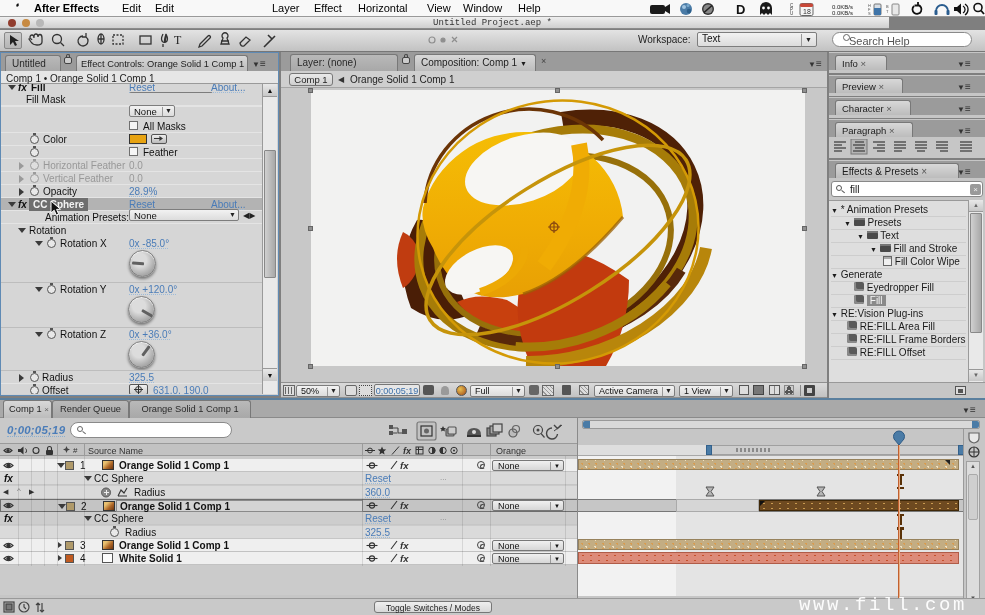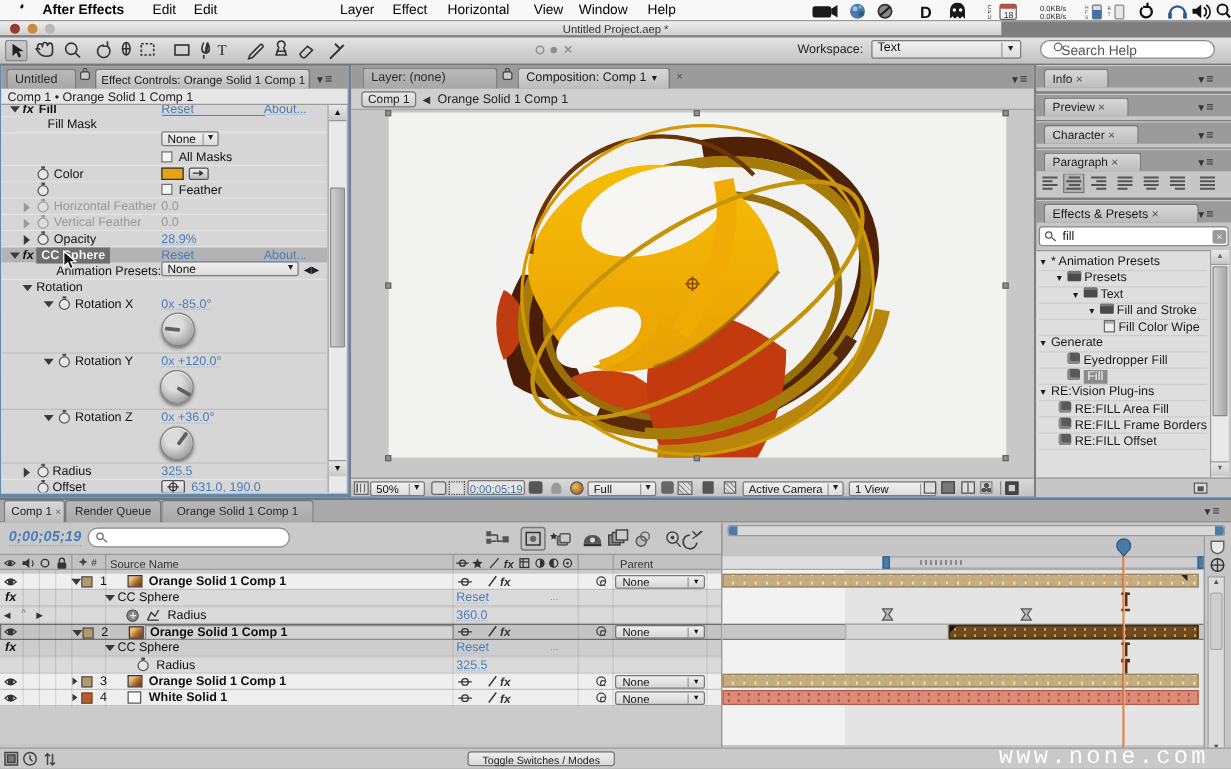--- a/index.html
+++ b/index.html
@@ -3,21 +3,21 @@
 <meta charset="utf-8">
 <style>
 * { margin:0; padding:0; box-sizing:border-box; }
 html,body { width:985px; height:615px; overflow:hidden; }
 body { font-family:"Liberation Sans",sans-serif; background:#7f7f7f; position:relative; font-size:10px; color:#111; }
 .abs { position:absolute; }
 
 #menubar { left:0; top:0; width:985px; height:17px; background:#f8f8f8; border-bottom:1px solid #999; font-size:11px; color:#000; }
 #menubar .mi { position:absolute; top:2px; white-space:nowrap; }
 
-#titlebar { left:0; top:17px; width:801px; height:12px; background:linear-gradient(#efefef,#cfcfcf); border-bottom:1px solid #8a8a8a; }
+#titlebar { left:0; top:17px; width:889px; height:12px; background:linear-gradient(#efefef,#cfcfcf); border-bottom:1px solid #8a8a8a;font-family:Liberation Mono, monospace; }
 #titlebar .tl { position:absolute; top:2px; width:8px; height:8px; border-radius:50%; }
 #title { position:absolute; top:1px; left:0; width:985px; text-align:center; font-size:9px; color:#333; }
 
 #toolbar { left:0; top:30px; width:985px; height:22px; background:linear-gradient(#e3e3e3,#c2c2c2); border-bottom:1px solid #777; }
 .tab { position:absolute; top:2px; bottom:0; background:linear-gradient(#d8d8d8,#bcbcbc); border:1px solid #787878; border-bottom:none; border-radius:3px 3px 0 0; font-size:10px; color:#1c1c1c; padding:2px 6px 0 6px; white-space:nowrap; }
 .tab.inactive { background:linear-gradient(#b9b9b9,#a8a8a8); color:#2a2a2a; }
 .pmenu { position:absolute; font-size:8px; color:#333; }
 .bluetext { color:#4a7cb8; text-decoration:underline dotted 1px #9dbbda; }
 .graytext { color:#989898; }
 .ddown { position:absolute; background:linear-gradient(#f2f2f2,#dcdcdc); border:1px solid #7d7d7d; border-radius:2px; font-size:10px; padding-left:4px; color:#111; }
@@ -167,21 +167,21 @@
     <span class="lbl bluetext" style="left:128px;">Reset</span>
         <span class="lbl bluetext" style="left:210px;">About...</span>
   </div>
 
   <div class="erow" style="top:13px;height:13px;">
     <span class="lbl" style="left:44px;">Animation Presets:</span>
   </div>
   <div class="ddown" style="left:128px;top:11px;width:84px;height:12px;font-size:9.5px;">None<span class="arr">▼</span></div>
   <div class="abs" style="left:216px;top:13px;font-size:8px;color:#222;">◀ ▶</div>
 
-  <div class="erow" style="top:12px;margin-left:12px;">
+  <div class="erow" style="top:12px;">
     <span class="lbl" style="left:25px;">Fill Mask</span>
   </div>
   <div class="ddown" style="left:128px;top:24px;width:46px;height:12px;font-size:9.5px;">None<span class="arr">▼</span><span style="position:absolute;right:11px;top:1px;border-left:1px solid #999;height:9px;"></span></div>
 
   <div class="erow" style="top:39px;">
     <span class="cb" style="left:128px;top:1px;"></span>
         <span class="lbl" style="left:142px;">All Masks</span>
   </div>
 
   <div class="erow" style="top:52px;">
@@ -410,21 +410,21 @@
   <span class="abs" style="left:93px;top:1px;width:46px;height:12px;border:1px solid #777;background:#e6e6e6;border-radius:2px;color:#3a6ea8;text-align:center;font-size:9px;line-height:12px;">0;00;05;19</span>
   <span class="abs" style="left:142px;top:2px;width:11px;height:10px;background:#555;border-radius:2px;"></span>
   <span class="abs" style="left:160px;top:3px;width:8px;height:9px;background:#9a9a9a;border-radius:50% 50% 20% 20%;"></span>
   <span class="abs" style="left:175px;top:2px;width:11px;height:11px;background:radial-gradient(circle at 35% 35%,#e8c050,#a04818);border-radius:50%;border:1px solid #555;"></span>
   <span class="ddown" style="left:189px;top:2px;width:55px;height:12px;font-size:9px;">Full<span class="arr">▼</span><span style="position:absolute;right:11px;top:1px;border-left:1px solid #999;height:9px;"></span></span>
   <span class="abs" style="left:248px;top:2px;width:10px;height:10px;background:#666;border-radius:2px;"></span>
   <span class="abs" style="left:261px;top:2px;width:12px;height:11px;border:1px solid #666;background:repeating-linear-gradient(45deg,#ddd 0 2px,#999 2px 3px);"></span>
   <span class="abs" style="left:281px;top:2px;width:9px;height:10px;background:#555;border-radius:1px;"></span>
   <span class="abs" style="left:298px;top:2px;width:10px;height:10px;border:1px solid #666;background:repeating-linear-gradient(45deg,#ddd 0 2px,#999 2px 3px);"></span>
   <span class="ddown" style="left:313px;top:2px;width:81px;height:12px;font-size:9px;">Active Camera<span class="arr">▼</span><span style="position:absolute;right:11px;top:1px;border-left:1px solid #999;height:9px;"></span></span>
-  <span class="ddown" style="left:398px;top:2px;width:70px;height:12px;font-size:9px;">1 View<span class="arr">▼</span><span style="position:absolute;right:11px;top:1px;border-left:1px solid #999;height:9px;"></span></span>
+  <span class="ddown" style="left:398px;top:2px;width:54px;height:12px;font-size:9px;">1 View<span class="arr">▼</span><span style="position:absolute;right:11px;top:1px;border-left:1px solid #999;height:9px;"></span></span>
   <span class="abs" style="left:458px;top:2px;width:10px;height:10px;border:1px solid #555;background:#ddd;"></span>
   <span class="abs" style="left:472px;top:2px;width:11px;height:10px;border:1px solid #444;background:#777;"></span>
   <span class="abs" style="left:488px;top:2px;width:11px;height:10px;border:1px solid #555;background:linear-gradient(90deg,#ddd 40%,#888 40% 60%,#ddd 60%);"></span>
   <span class="abs" style="left:503px;top:2px;width:10px;height:10px;background:radial-gradient(circle at 50% 30%,#555 2px,transparent 2px),radial-gradient(circle at 25% 75%,#555 2px,transparent 2px),radial-gradient(circle at 75% 75%,#555 2px,transparent 2px),#ccc;border:1px solid #888;"></span>
   <span class="abs" style="left:519px;top:2px;width:1px;height:11px;background:#888;"></span>
   <span class="abs" style="left:523px;top:2px;width:11px;height:11px;background:#444;border-radius:1px;"></span>
     <span class="abs" style="left:526px;top:5px;width:5px;height:5px;background:#ccc;"></span>
 </div>
 
 <div class="abs" style="left:829px;top:52px;width:156px;height:21px;background:#c6c6c6;">
@@ -574,21 +574,21 @@
       <rect x="52" y="2" width="7" height="7"></rect>
         <path d="M52 4.5 h7 M54.5 2 v7"></path>
       <circle cx="68" cy="5.5" r="3.2"></circle>
         <path d="M68 2.3 a3.2 3.2 0 0 1 0 6.4 Z" fill="#333" stroke="none"></path>
       <circle cx="79" cy="5.5" r="3.2"></circle>
         <path d="M79 8.7 a3.2 3.2 0 0 1 0 -6.4 Z" fill="#333" stroke="none"></path>
       <circle cx="90" cy="5.5" r="3.2"></circle>
         <circle cx="90" cy="5.5" r="1" fill="#333" stroke="none"></circle>
     </g>
   </svg>
-  <span class="abs" style="left:496px;top:2px;font-size:9px;">Parent</span>
+  <span class="abs" style="left:496px;top:2px;font-size:9px;">Orange</span>
   <span class="abs" style="left:0;top:0;width:1px;height:13px;background:#9a9a9a;left:57px;"></span>
   <span class="abs" style="left:84px;top:0;width:1px;height:13px;background:#9a9a9a;"></span>
   <span class="abs" style="left:362px;top:0;width:1px;height:13px;background:#9a9a9a;"></span>
   <span class="abs" style="left:462px;top:0;width:1px;height:13px;background:#9a9a9a;"></span>
   <span class="abs" style="left:490px;top:0;width:1px;height:13px;background:#9a9a9a;"></span>
 </div>
 
 <div class="abs" style="left:0;top:456px;width:577px;height:139px;background:#cbcbcb;"></div>
 
 <div class="trow lay" style="top:459px;">
@@ -784,13 +784,13 @@
     <g stroke="#444" fill="none" stroke-width="1.2">
       <rect x="2" y="2" width="10" height="10" fill="#bbb"></rect>
         <rect x="4" y="4" width="6" height="6" fill="#777"></rect>
       <circle cx="22" cy="7" r="5"></circle>
         <path d="M22 4 v3 l2 2"></path>
       <path d="M36 3 v9 M40 3 v9 M34 5 l2-2 l2 2 M38 10 l2 2 l2-2"></path>
     </g>
   </svg>
   <span class="abs" style="left:374px;top:2px;width:118px;height:12px;background:linear-gradient(#efefef,#d8d8d8);border:1px solid #777;border-radius:3px;font-size:8.5px;text-align:center;color:#222;line-height:12px;">Toggle Switches / Modes</span>
 </div>
-<div id="wmark" class="abs">www.none.com</div>
+<div id="wmark" class="abs">www.fill.com</div>
 
 </body></html>

